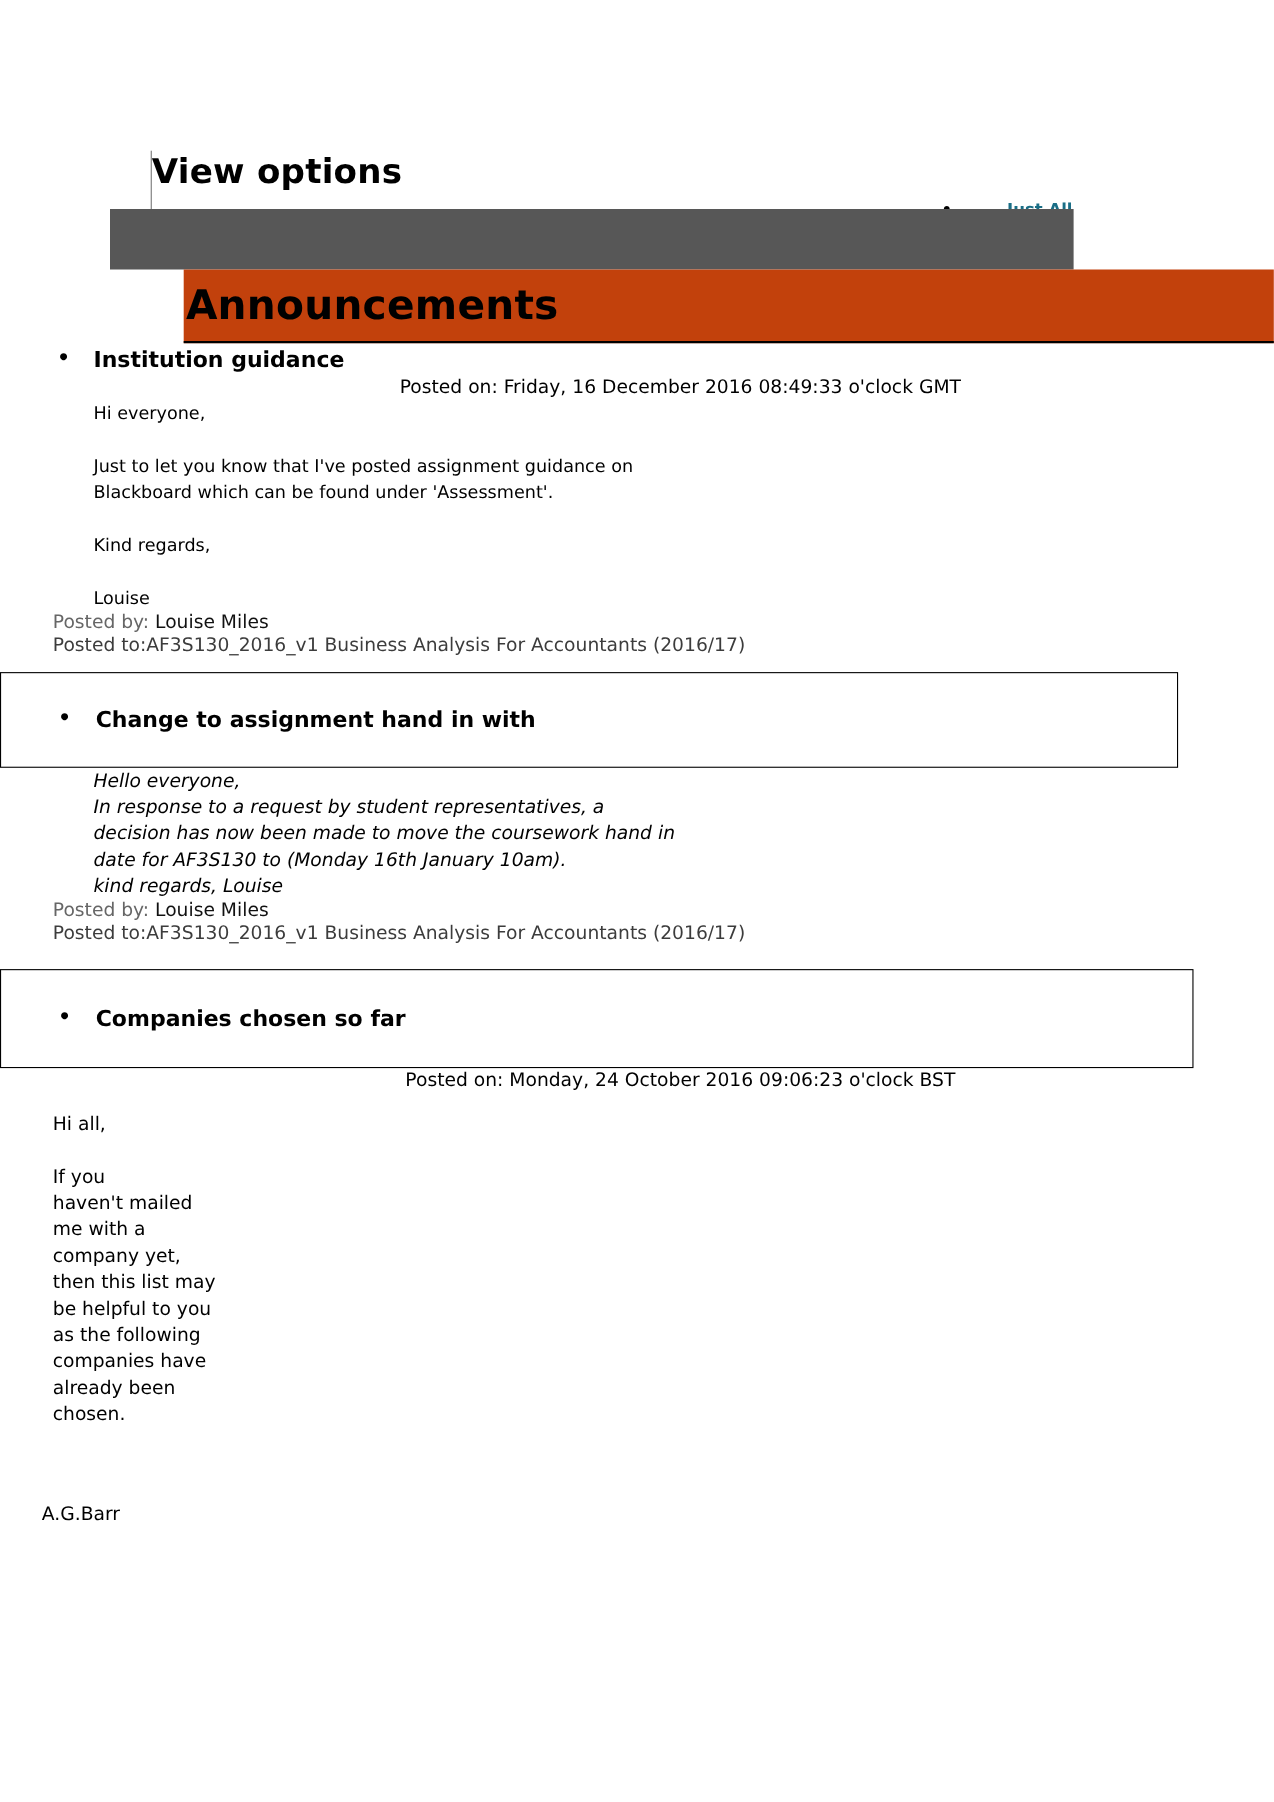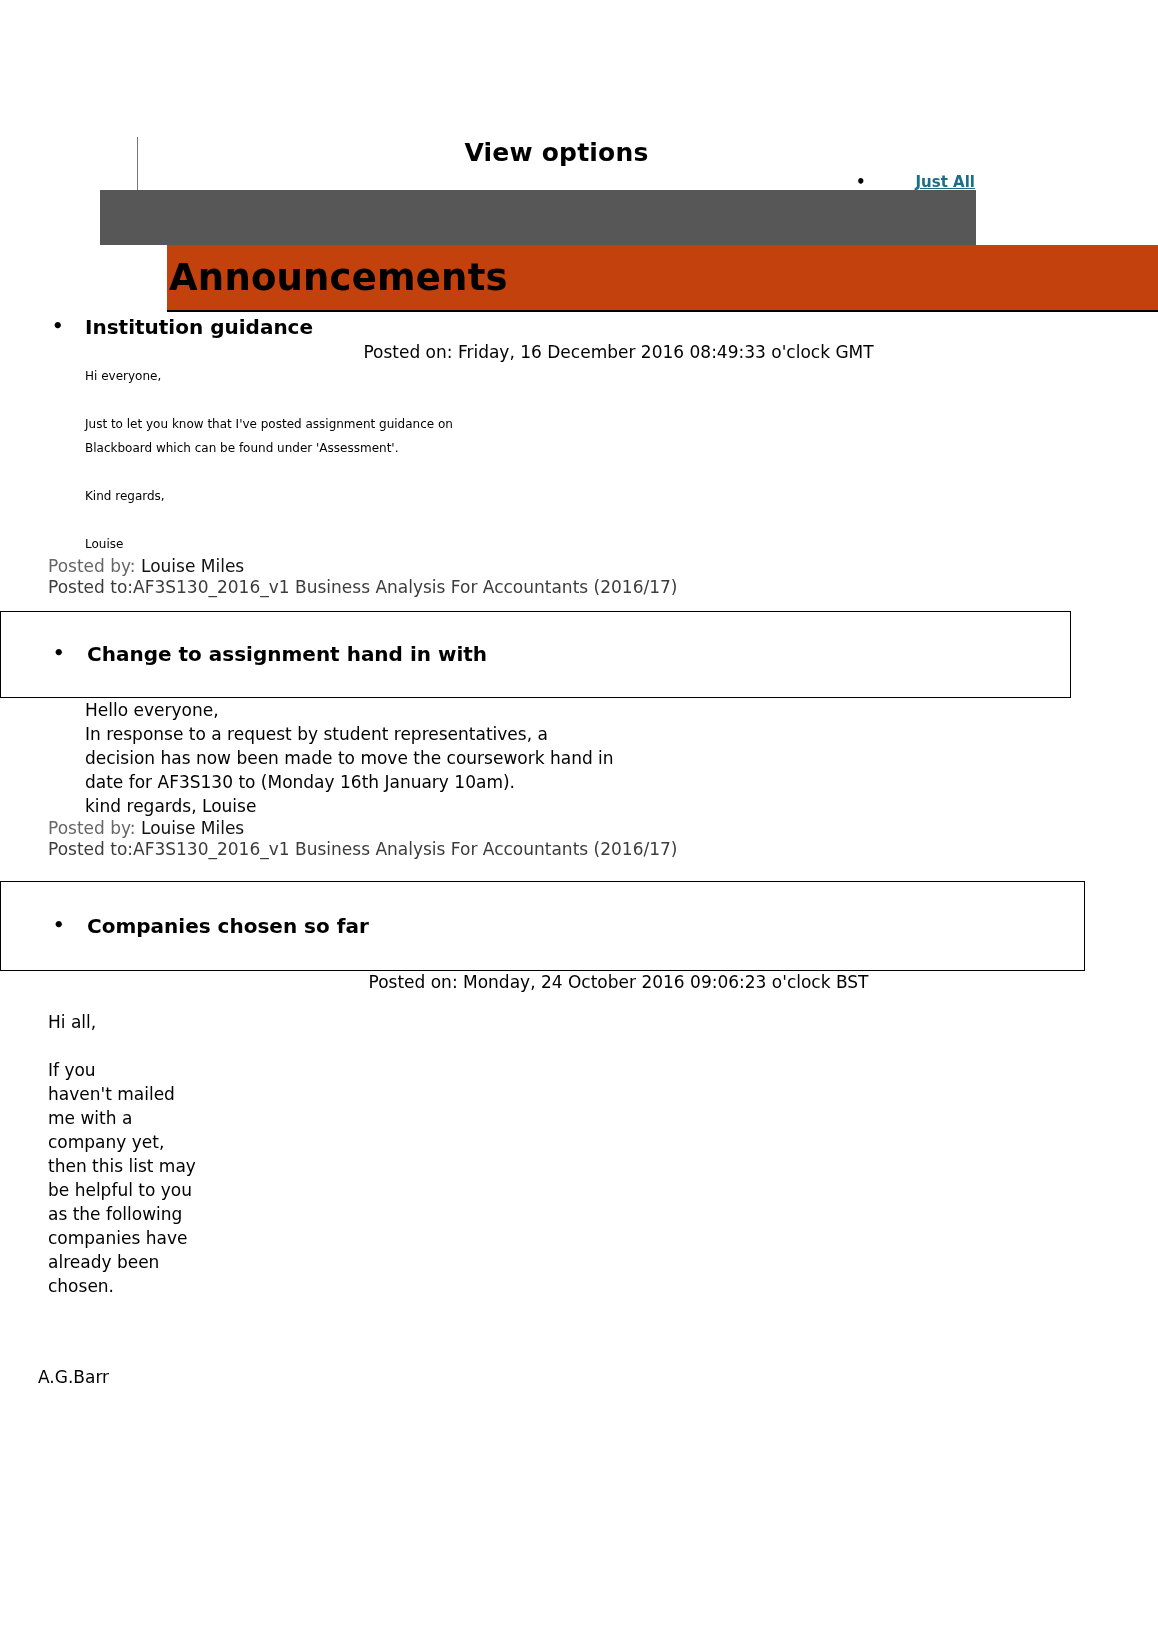--- a/index.html
+++ b/index.html
@@ -19,22 +19,22 @@
   
   .view-options-wrap {
     position: absolute;
     left: 137px;
     top: 137px;
     width: 838px;
     border-left: 1px solid #777;
     box-sizing: border-box;
   }
   .view-options-title {
-    text-align: center;
-    font-size: 25px;
+    text-align: left;
+    font-size: 31px;
     font-weight: bold;
     letter-spacing: 0.2px;
     padding-right: 0px;
     line-height: 1.25;
   }
   .view-options-list {
     list-style: disc;
     margin: 4px 0 0 0;
     padding: 0;
     text-align: right;
@@ -118,25 +118,26 @@
     background: #ffffff;
   }
   .meta-line {
     padding-left: 79px;
     font-size: 17px;
     line-height: 24px;
     text-align: center;
   }
   .body-text {
     padding-left: 85px;
-    font-size: 12px;
+    font-size: 16px;
     line-height: 24px;
     white-space: pre-wrap;
   }
   .body-text.italic {
+    font-style: italic;
     font-size: 17px;
     line-height: 24px;
   }
   .posted-by, .posted-to {
     padding-left: 48px;
     font-size: 17px;
     line-height: 21px;
     color: #3c3c3c;
   }
   .posted-by .lbl, .posted-to .lbl {

